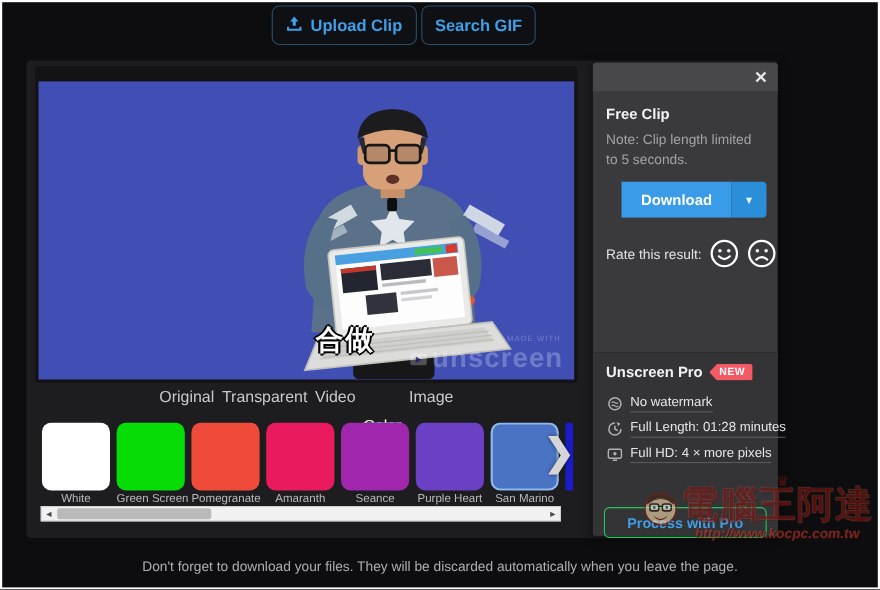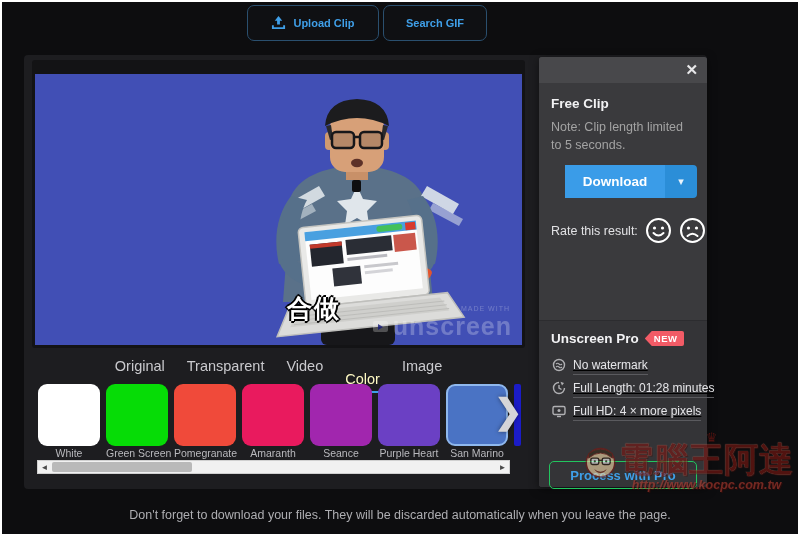--- a/index.html
+++ b/index.html
@@ -4,21 +4,21 @@
 <style>
   * { margin:0; padding:0; box-sizing:border-box; }
   html,body { width:800px; height:536px; background:#0d0d0f; overflow:hidden;
               font-family:"Liberation Sans", sans-serif; }
   #app { position:relative; width:800px; height:536px; background:#0d0d0f;
          border:2px solid #ffffff; }
 
   
   .top-btn { position:absolute; top:3px; height:36px; background:#0f1013;
              border:1px solid #2a4f6e; border-radius:7px; color:#3f9fe8;
-             font-size:11px; font-weight:bold; display:flex; align-items:center;
+             font-size:15px; font-weight:bold; display:flex; align-items:center;
              justify-content:center; gap:7px; cursor:pointer; }
   #upload-btn { left:245px; width:132px; }
   #search-btn { left:381px; width:104px; }
 
   
   #card { position:absolute; left:22px; top:53px; width:683px; height:434px;
           background:#1d1d20; border-radius:4px; }
 
   
   #video-frame { position:absolute; left:8px; top:5px; width:493px; height:288px;
@@ -36,21 +36,21 @@
   #unscreen-mark .row { display:flex; align-items:center; gap:5px; }
   #unscreen-mark .playsq { width:15px; height:11px; background:rgba(255,255,255,0.25);
                            border-radius:2px; position:relative; }
   #unscreen-mark .playsq:after { content:""; position:absolute; left:5px; top:3px;
       border-left:5px solid rgba(20,25,120,0.8); border-top:3px solid transparent;
       border-bottom:3px solid transparent; }
   #unscreen-mark .brand { font-size:25px; font-weight:bold; letter-spacing:1px; }
 
   
   #tabs { position:absolute; left:8px; top:298px; width:493px; height:30px;
-          display:flex; align-items:center; justify-content:center; gap:22px; }
+          display:flex; justify-content:center; gap:7px; }
   .tab { color:#c9c9cd; font-size:14.5px; cursor:pointer; padding-bottom:4px; }
   .tab.active { color:#fef9c3; border-bottom:2px solid #3f9fe8;margin-top:27px; }
 
   
   #swatch-strip { position:absolute; left:14px; top:329px; width:500px; height:64px;
                   display:flex; gap:6px; overflow:hidden; }
   .swatch { width:62px; height:62px; border-radius:9px; flex:0 0 auto; cursor:pointer; }
   .swatch.selected { border:2px solid #8fb8ee; }
   .swatch.sliver { width:7px; border-radius:2px; }
   #swatch-labels { position:absolute; left:14px; top:392px; width:500px; height:14px;
@@ -91,21 +91,21 @@
 
   #panel-pro { position:absolute; left:0; top:263px; width:168px; height:167px;
                background:#343437; border-top:1px solid #2c2c2f;
                border-radius:0 0 3px 3px; padding:10px 12px 0 12px; }
   #pro-title-row { display:flex; align-items:center; gap:6px; margin-bottom:12px; }
   #pro-title { color:#f2f2f4; font-size:13.5px; font-weight:bold; }
   #new-badge { background:#f25b66; color:#fff; font-size:9.5px; font-weight:bold;
                letter-spacing:.5px; padding:2px 7px 2px 9px;
                clip-path:polygon(7px 0, 100% 0, 100% 100%, 7px 100%, 0 50%);
                border-radius:2px; }
-  .feature { display:flex; align-items:flex-start; gap:7px; margin-bottom:6px;text-decoration:underline; }
+  .feature { display:flex; align-items:center; gap:7px; margin-bottom:6px; }
   .feature .ficon { width:15px; display:flex; justify-content:center; flex:0 0 auto; }
   .feature .ftext { color:#e6e6e9; font-size:12px; border-bottom:1px solid #5a5a5e;
                     padding-bottom:2px; white-space:nowrap; }
   #pro-btn { position:absolute; left:10px; top:140px; width:148px; height:28px;
              background:transparent; border:1px solid #22c55e; border-radius:5px;
              color:#3f9fe8; font-size:13px; font-weight:bold; display:flex;
              align-items:center; justify-content:center; cursor:pointer; }
 
   
   #footer-note { position:absolute; left:0; top:506px; width:100%; text-align:center;

